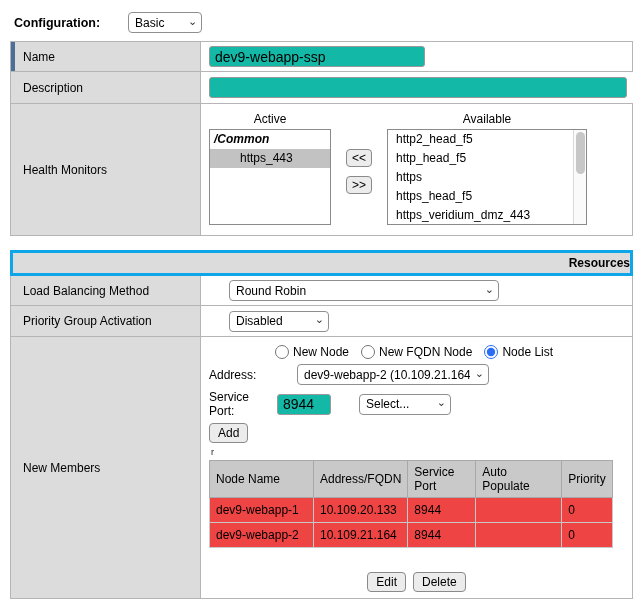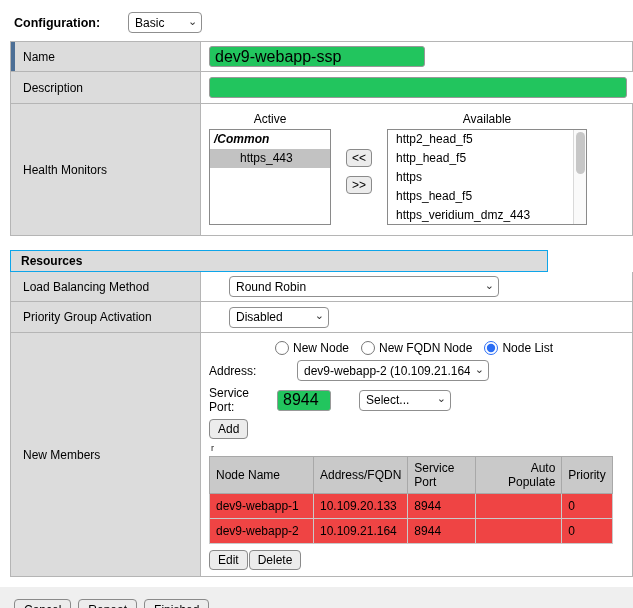--- a/index.html
+++ b/index.html
@@ -21,23 +21,23 @@
     font-family: inherit; font-size: 12px;
     border: 1px solid #8f8f8f; border-radius: 4px;
     background: #fff; padding: 2px 18px 2px 6px;
     appearance: none; -webkit-appearance: none; height: 21px;
   }
   .sel-arrow {
     position: absolute; right: 5px; top: 50%; transform: translateY(-58%);
     font-size: 11px; color: #333; pointer-events: none;
   }
   input[type=text] {
-    font-family: inherit; font-size: 16px;
+    font-family: inherit; font-size: 14px;
     border: 1px solid #999; border-radius: 3px;
-    height: 21px; padding: 0 5px; background: #22c55e;
+    height: 21px; padding: 0 5px; background: #14b8a6;
   }
   input[type=radio] { accent-color: var(--radio-accent, #2a6df4); width: 14px; height: 14px; margin: 0; }
 
   .form-table { margin-left: 10px; width: 623px; border-top: 1px solid #b5b5b5; }
   .form-table.no-top { border-top: none; }
   .frow { display: flex; border-bottom: 1px solid #b5b5b5; border-left: 1px solid #b5b5b5; border-right: 1px solid #b5b5b5; }
   .lcell {
     width: 190px; min-width: 190px; background: #dcdcdc;
     border-right: 1px solid #b5b5b5;
     display: flex; align-items: center; padding-left: 12px; position: relative;
@@ -68,43 +68,43 @@
     font-family: inherit; font-size: 12px;
     background: #ececec; border: 1px solid #8a8a8a; border-radius: 4px;
     padding: 2px 8px; cursor: default;
   }
   .btn.mv { padding: 1px 5px; }
 
   .sb { position: absolute; top: 0; right: 0; bottom: 0; width: 13px; background: #fafafa; border-left: 1px solid #d9d9d9; }
   .sb-thumb { position: absolute; top: 2px; left: 2px; width: 9px; height: 42px; background: #c7c7c7; border-radius: 5px; }
 
   .section-header {
-    margin: 14px 0 0 10px; width: 538px; background: #dcdcdc;
-    border: 1px solid #0ea5e9; font-weight: bold; padding: 3px 0 3px 10px;
+    margin: 14px 0 0 10px; width: 623px; background: #dcdcdc;
+    border: 3px solid #0ea5e9; font-weight: bold; padding: 3px 0 3px 10px; text-align: right;
   }
 
   .nm-cell { display: block; padding: 6px 8px; }
   .nm-radios { display: flex; align-items: center; gap: 12px; margin: 2px 0 4px 66px; }
   .radio-opt { display: flex; align-items: center; gap: 4px; }
   .nm-row { display: flex; align-items: center; margin: 5px 0; }
   .nm-lab { width: 68px; }
   .stray { font-size: 9px; line-height: 9px; margin: 2px 0 0 2px; color: #222; }
 
   .members-table { border-collapse: collapse; margin-top: 3px; }
   .members-table th {
     background: #c9c9c9; border: 1px solid #a8a8a8;
     font-weight: normal; padding: 4px 6px; text-align: left;
   }
   .members-table td { background: #ef4444; border: 1px solid #c9c9c9; padding: 5px 6px; }
   .members-table th:nth-child(1) { width: 104px; }
   .members-table th:nth-child(2) { width: 92px; }
   .members-table th:nth-child(3) { width: 68px; }
-  .members-table th:nth-child(4) { width: 86px; text-align: right; }
+  .members-table th:nth-child(4) { width: 86px; }
   .members-table th:nth-child(5) { width: 44px; }
-  .nm-actions { margin-top: 6px; display: flex; gap: 1px; }
+  .nm-actions { margin-top: 24px; display: flex; gap: 7px; justify-content: center; }
 
   .footer {
     flex: 1; background: #efefef; margin-top: 10px;
     padding: 12px 0 0 14px; display: flex; gap: 7px; align-items: flex-start;
   }
   .footer .btn { padding: 3px 9px; }
 </style>
 </head>
 <body>
 

